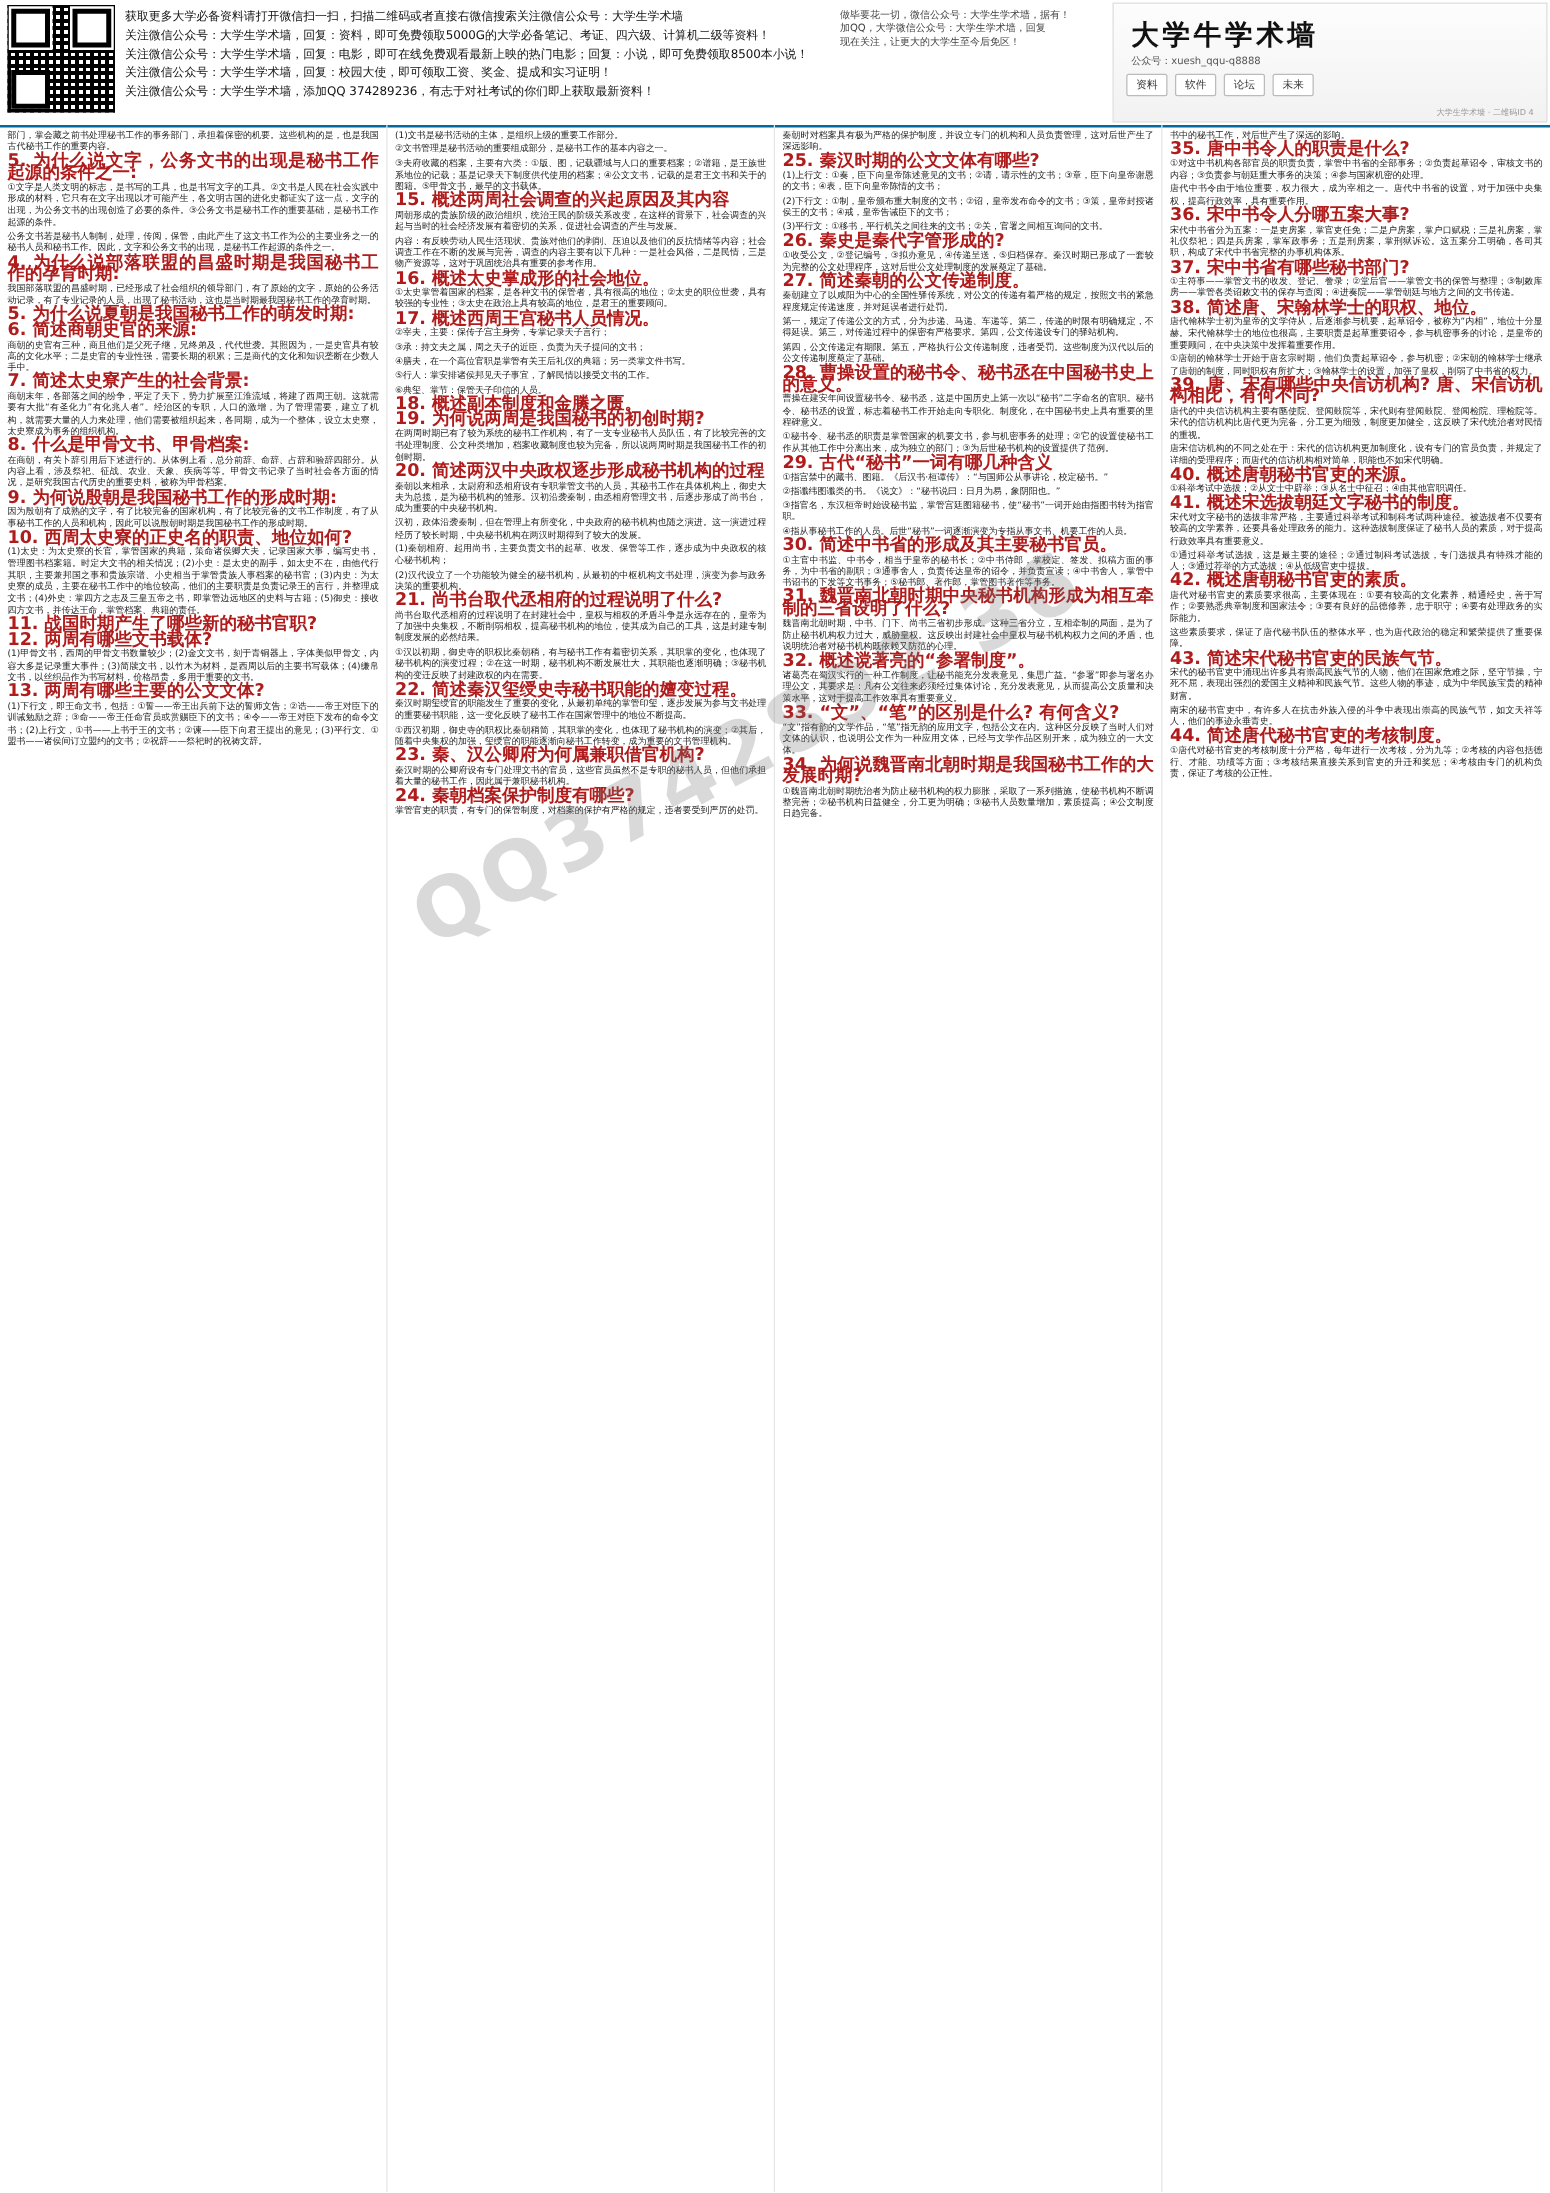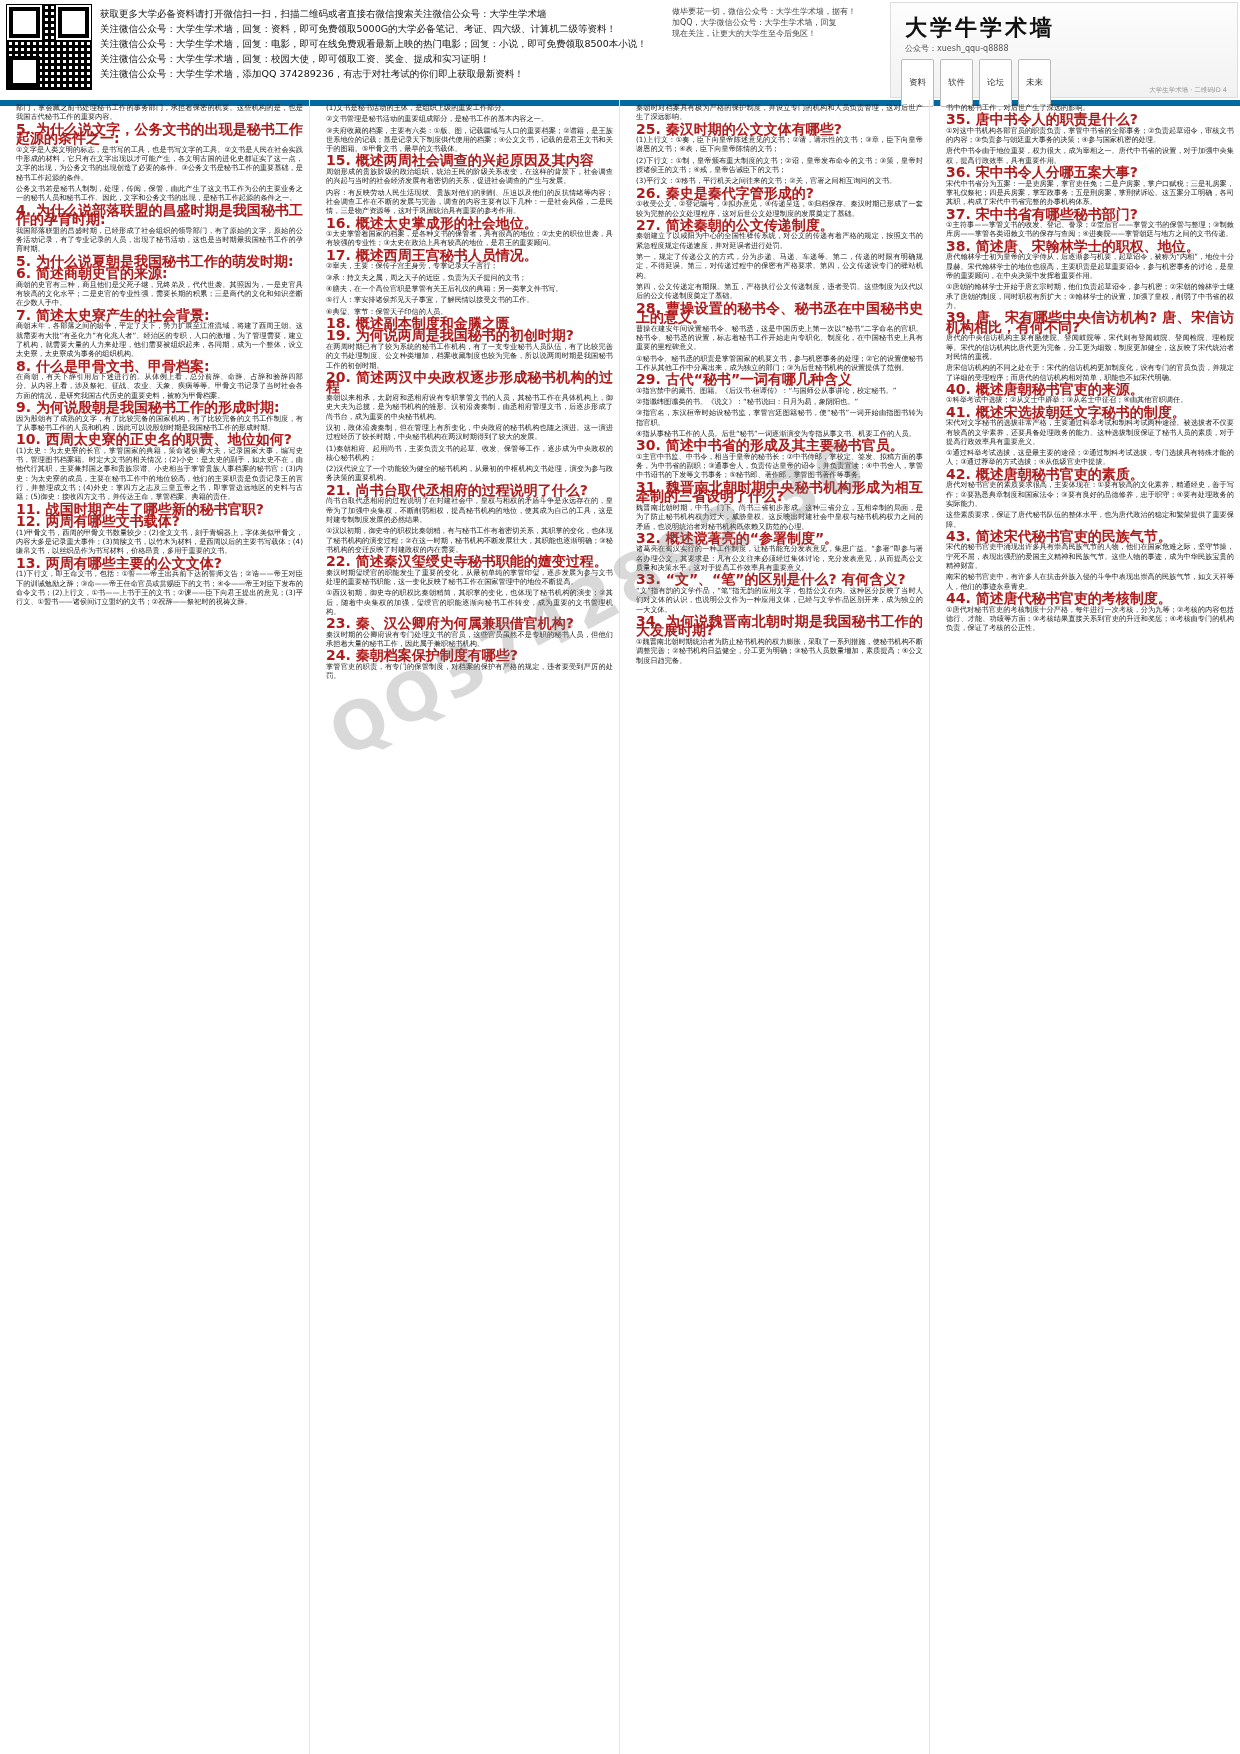--- a/index.html
+++ b/index.html
@@ -1,49 +1,49 @@
 <!DOCTYPE html>
 <html><head>
 <meta charset="utf-8">
 <style>
   html,body{margin:0;padding:0;background:#ffffff;}
   body{width:1240px;height:1754px;font-family:"DejaVu Sans","Liberation Sans",sans-serif;color:#111;}
   #page{position:relative;width:1240px;height:1754px;overflow:hidden;background:#fff;}
 
   
-  .banner{position:absolute;left:0;top:0;width:1240px;height:100px;background:#fff;border-bottom:6px solid #0369a1;}
+  .banner{position:absolute;left:0;top:0;width:1240px;height:100px;background:#fff;border-bottom:2px solid #0369a1;}
   .qr-left{position:absolute;left:6px;top:4px;width:86px;height:86px;}
   .qr-left .qrimg{width:86px;height:86px;}
   .banner-lines{position:absolute;left:100px;top:6px;width:560px;}
   .bl{font-size:9.5px;line-height:15px;color:#111;white-space:nowrap;}
   .banner-right-text{position:absolute;left:672px;top:6px;width:210px;font-size:8px;line-height:11px;color:#444;}
   .banner-right-text .l{white-space:nowrap;overflow:hidden;}
   .brand{position:absolute;left:890px;top:2px;width:346px;height:94px;background:linear-gradient(180deg,#fdfdfd,#f2f2f2);border:1px solid #ddd;}
   .brand-title{position:absolute;left:14px;top:10px;font-size:22px;font-weight:bold;letter-spacing:3px;color:#111;}
   .brand-sub{position:absolute;left:14px;top:40px;font-size:8px;color:#555;}
   .brand-tags{position:absolute;left:10px;top:56px;display:flex;gap:6px;}
-  .brand-tags span{display:inline-block;border:1px solid #bbb;border-radius:2px;padding:17px 7px;font-size:8.5px;color:#333;background:#fff;}
+  .brand-tags span{display:inline-block;border:1px solid #bbb;border-radius:2px;padding:2px 7px;font-size:8.5px;color:#333;background:#fff;}
   .qr-right{position:absolute;right:8px;top:8px;width:78px;height:78px;}
   .brand-foot{position:absolute;right:10px;bottom:2px;font-size:6.5px;color:#999;}
 
   
   .qrimg{background-color:#fff;
     background-image:
       repeating-linear-gradient(90deg,#000 0 3px,transparent 3px 6px),
       repeating-linear-gradient(0deg,#000 0 3px,transparent 3px 6px);
     background-blend-mode:multiply;
     position:relative;overflow:hidden;}
   .qrimg::before,.qrimg::after{content:"";position:absolute;width:26%;height:26%;border:4px solid #000;background:#fff;}
   .qrimg::before{left:4%;top:4%;box-shadow:0 0 0 2px #fff;}
   .qrimg::after{right:4%;top:4%;box-shadow:0 0 0 2px #fff;}
   .qrimg i{position:absolute;left:4%;bottom:4%;width:26%;height:26%;border:4px solid #000;background:#fff;}
 
   
   .cols{position:absolute;left:0;top:100px;width:1240px;height:1654px;display:flex;}
-  .col{width:310px;padding:3px 6px 0 16px;box-sizing:border-box;border-right:1px solid #e6e6e6;}
+  .col{width:310px;padding:3px 6px 0 6px;box-sizing:border-box;border-right:1px solid #e6e6e6;}
   .col:last-child{border-right:none;}
   .q{font-size:14px;line-height:9.6px;color:#b01b1b;font-weight:bold;margin:3px 0 1px 0;text-align:justify;}
   .a{font-size:7.2px;line-height:9.3px;color:#1b1b1b;text-align:justify;margin:0 0 2px 0;}
 
   
   .wm{position:absolute;left:300px;top:560px;font-size:66px;font-weight:bold;color:rgba(120,120,120,.28);
       transform:rotate(-28deg);letter-spacing:4px;pointer-events:none;user-select:none;
       font-family:"DejaVu Sans",sans-serif;}
 </style>
 </head>

